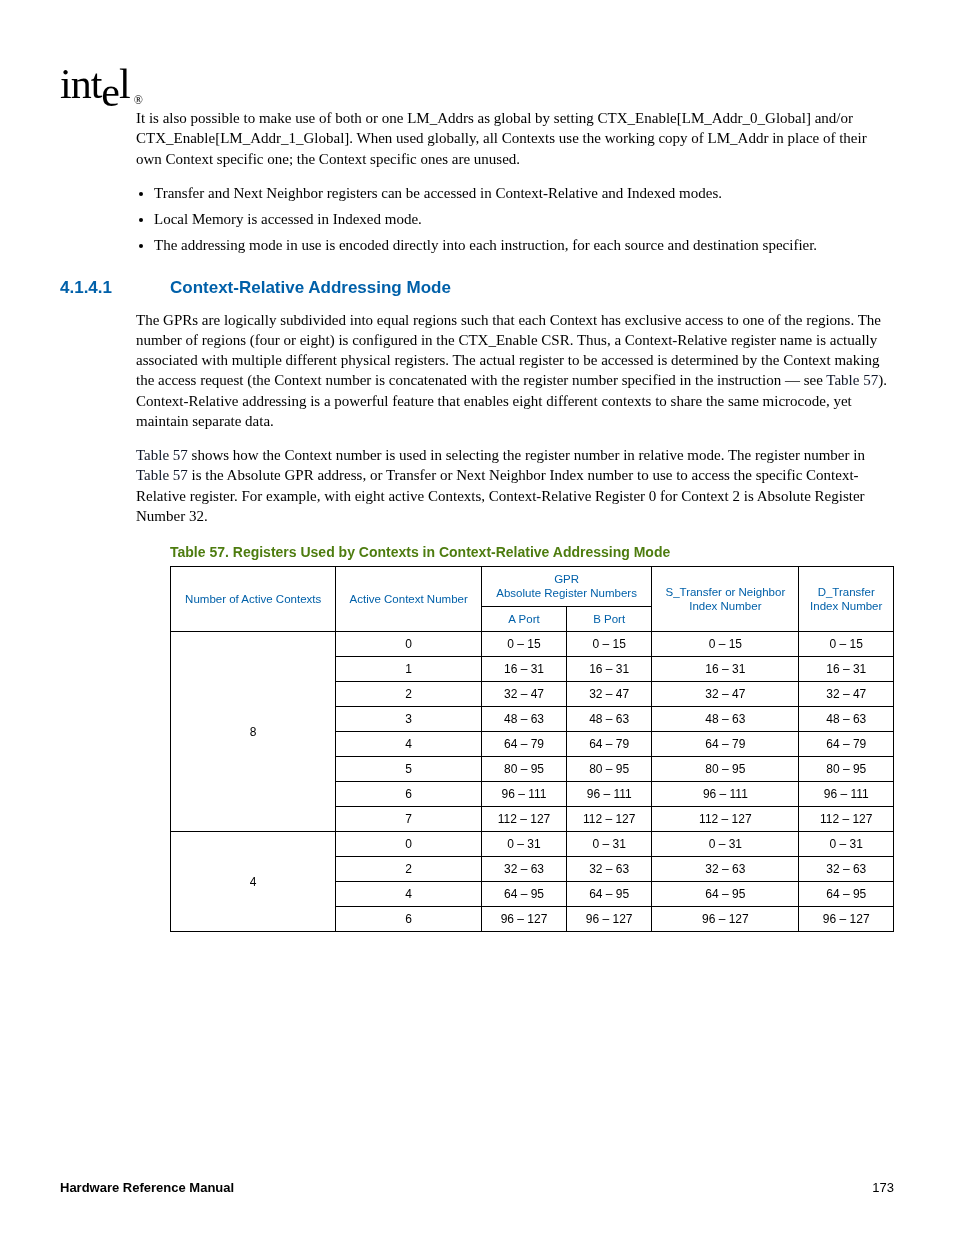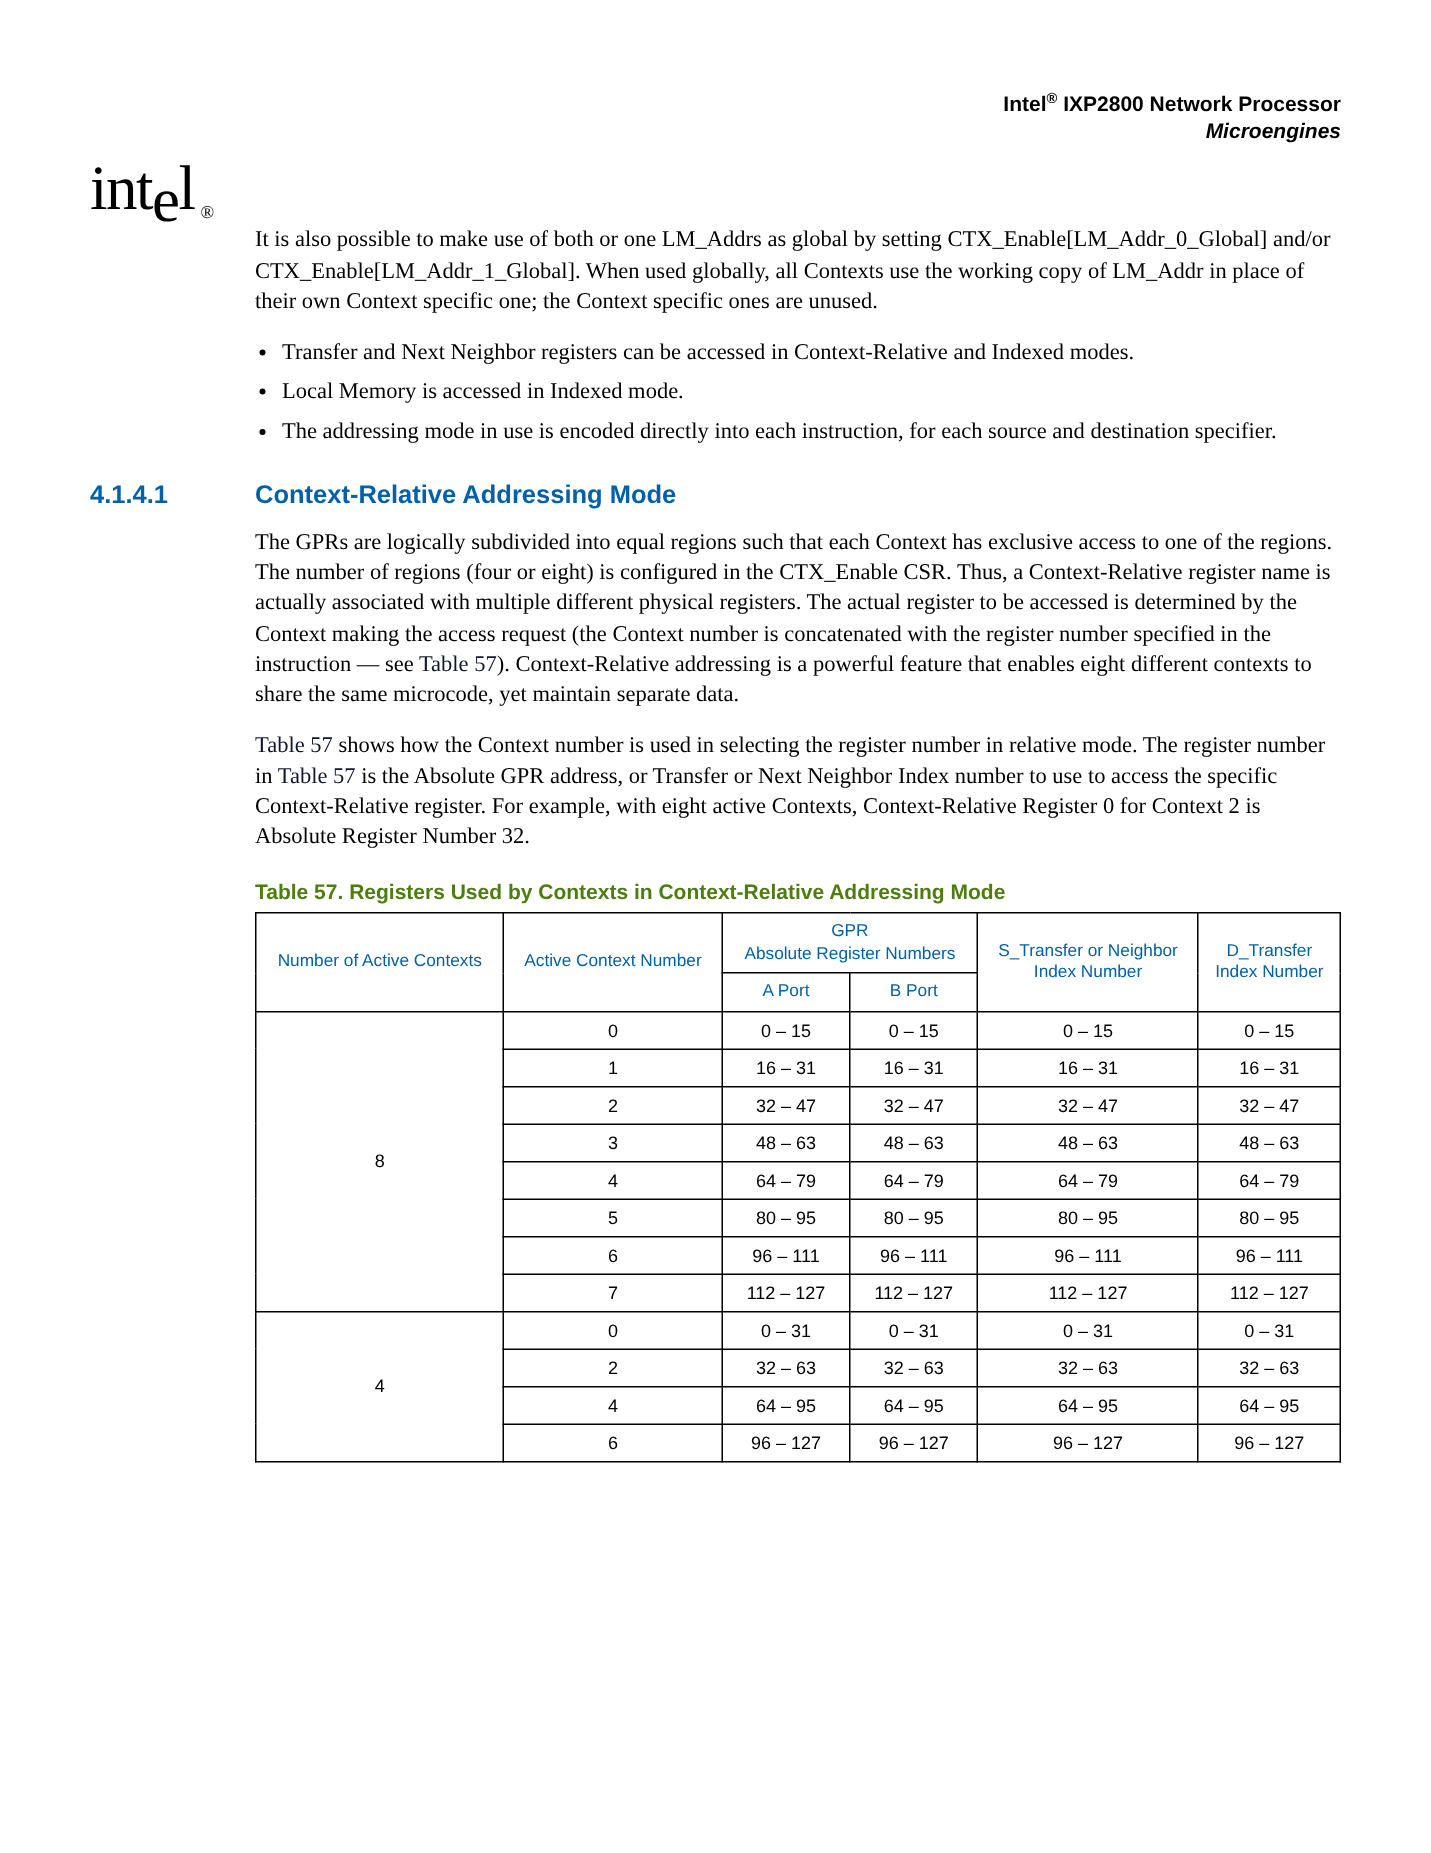--- a/index.html
+++ b/index.html
@@ -32,21 +32,21 @@
   .logo {
     font-family: "Times New Roman", serif;
     font-size: 42px;
     letter-spacing: -1px;
     font-weight: 500;
     position: relative;
   }
   .logo .drop { position: relative; top: 8px; }
   .logo .reg { font-size: 12px; vertical-align: baseline; position: relative; top: 6px; left: 4px; }
   .body-text {
-    margin-left: 110px;
+    margin-left: 76px;
     font-size: 15px;
     line-height: 1.35;
   }
   .para { margin: 0 0 14px 0; }
   .h2-row {
     display: flex;
     gap: 40px;
     color: #0060a9;
     font-family: Arial, Helvetica, sans-serif;
     font-weight: bold;
@@ -106,24 +106,20 @@
     font-family: Arial, Helvetica, sans-serif;
     font-size: 13px;
   }
   .footer .left { font-weight: bold; }
 </style>
 </head>
 <body>
 
 <div class="page">
 
-  <div class="header-right">
-    <span class="prod"><span>Intel</span><span class="sup">®</span><span> IXP2800 Network Processor</span></span><br>
-    <span class="sub">Microengines</span>
-  </div>
 
   <div class="logo">
     <span>int</span><span class="drop">e</span><span>l</span><span class="reg">®</span>
   </div>
 
   <div class="body-text">
     <p class="para">It is also possible to make use of both or one LM_Addrs as global by setting CTX_Enable[LM_Addr_0_Global] and/or CTX_Enable[LM_Addr_1_Global]. When used globally, all Contexts use the working copy of LM_Addr in place of their own Context specific one; the Context specific ones are unused.</p>
   </div>
 
 
@@ -256,14 +252,18 @@
             <td>6</td>
             <td>96 – 127</td>
             <td>96 – 127</td>
             <td>96 – 127</td>
             <td>96 – 127</td>
           </tr>
         </tbody>
     </table>
   </div>
 
+  <div class="footer">
+    <span class="left">Hardware Reference Manual</span>
+    <span>173</span>
+  </div>
 
 </div>
 
 </body></html>

